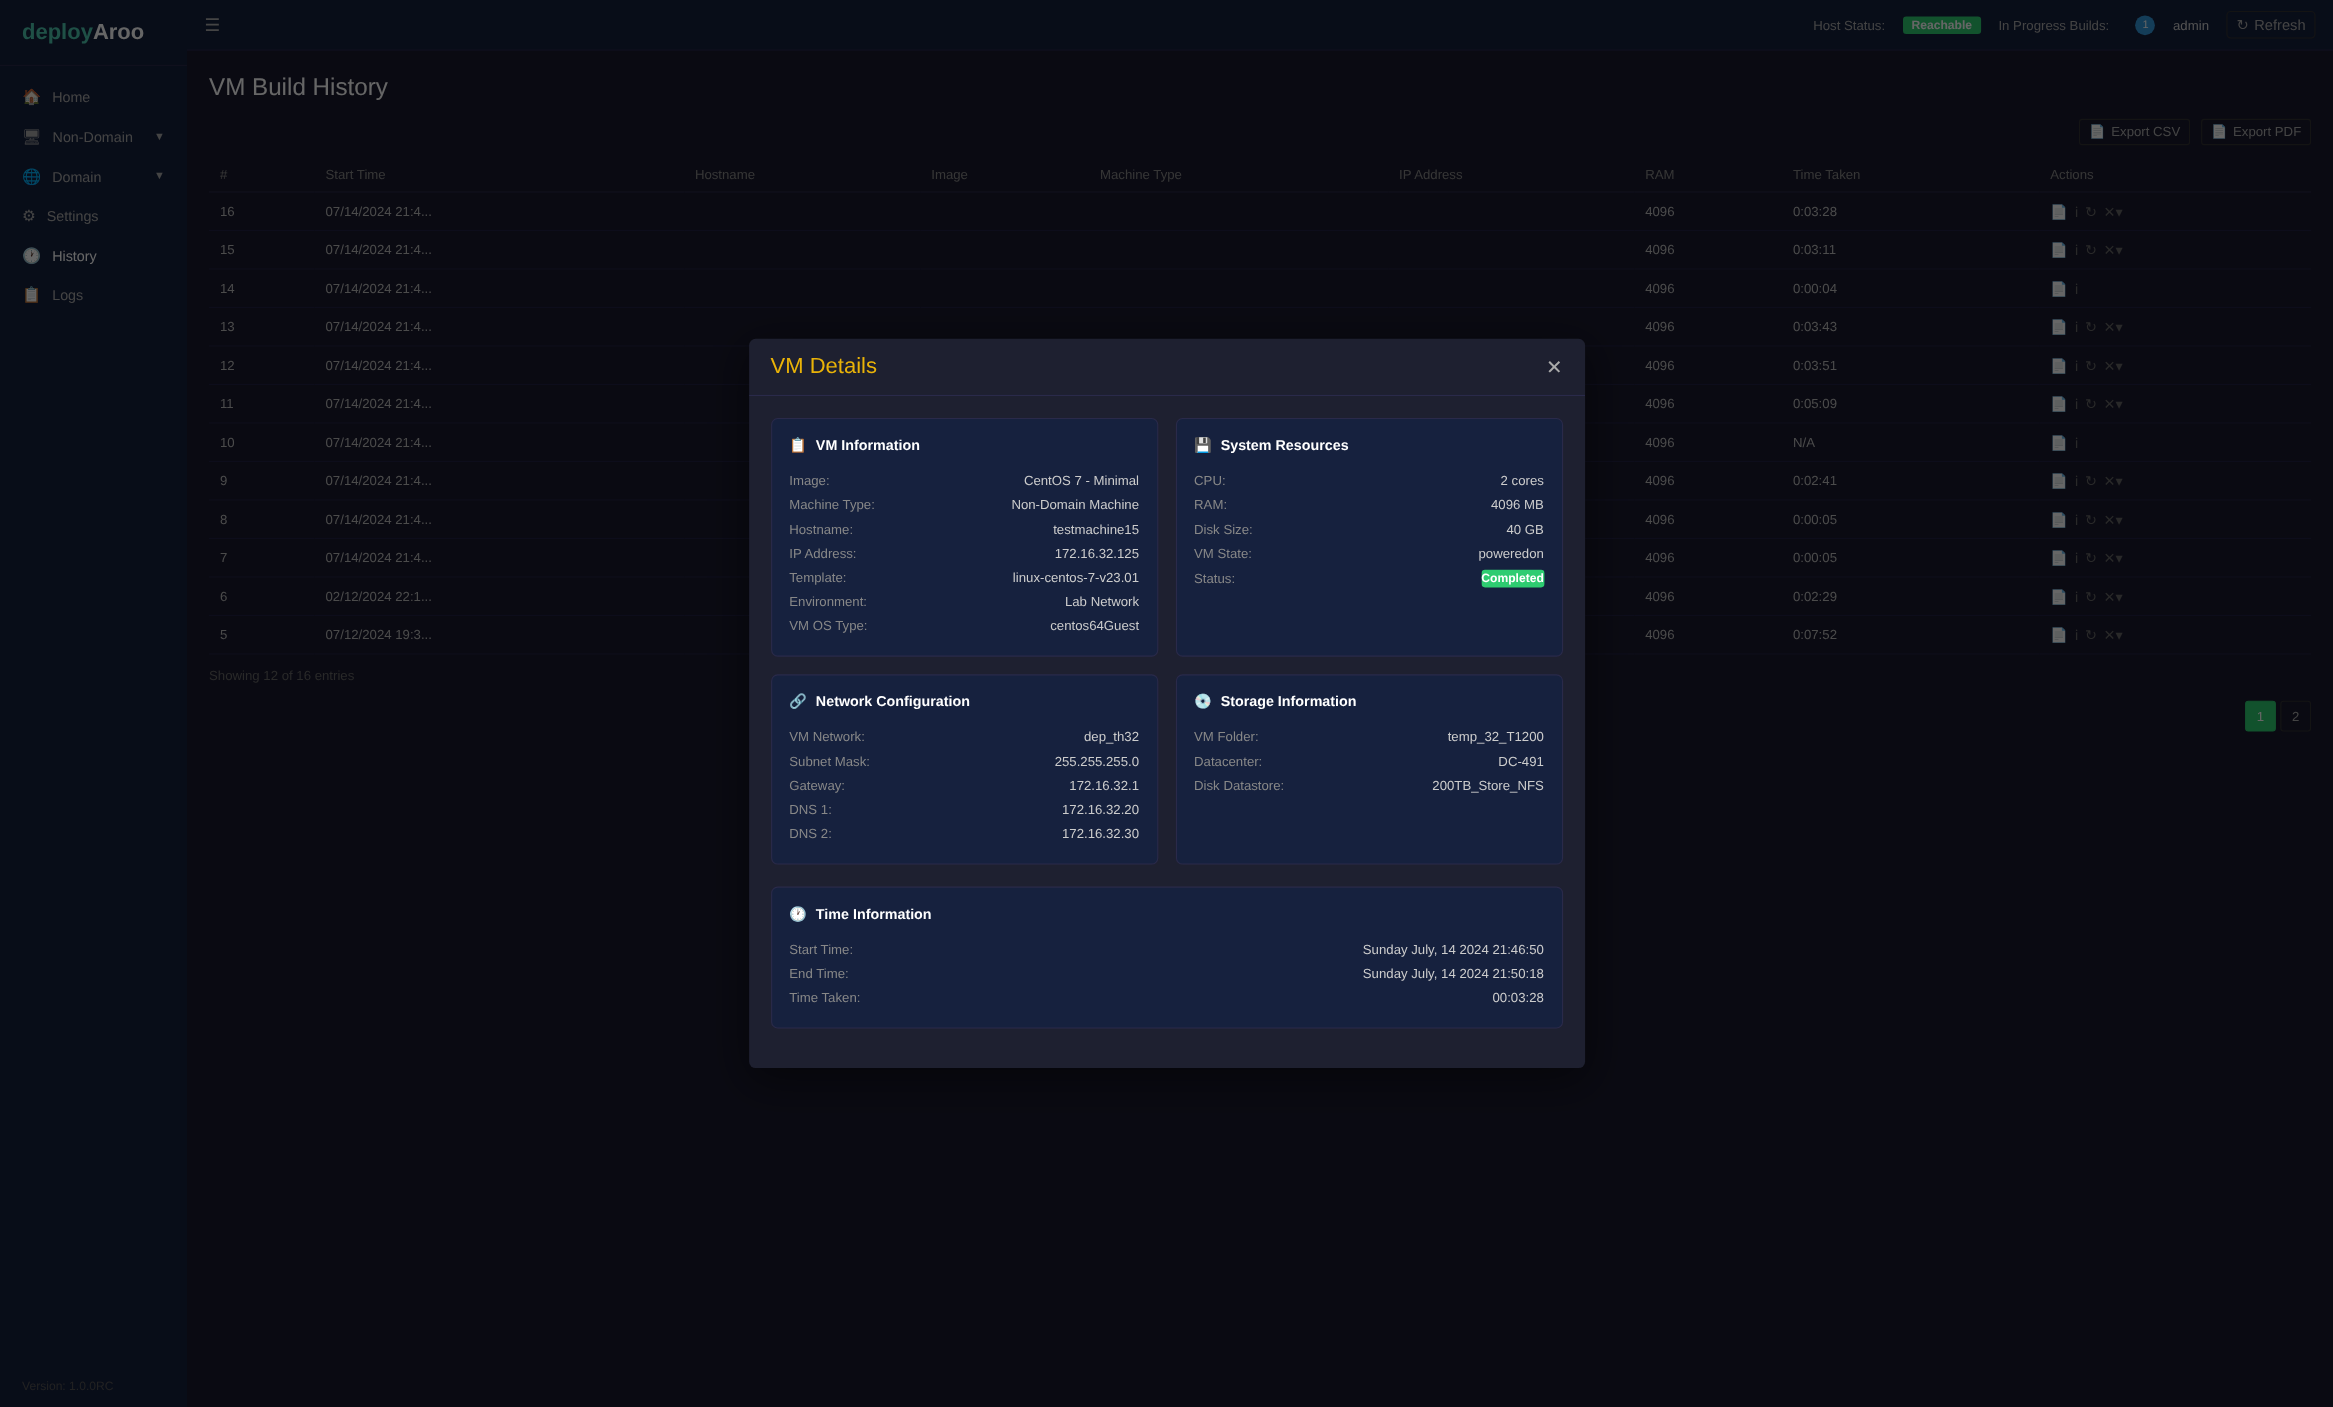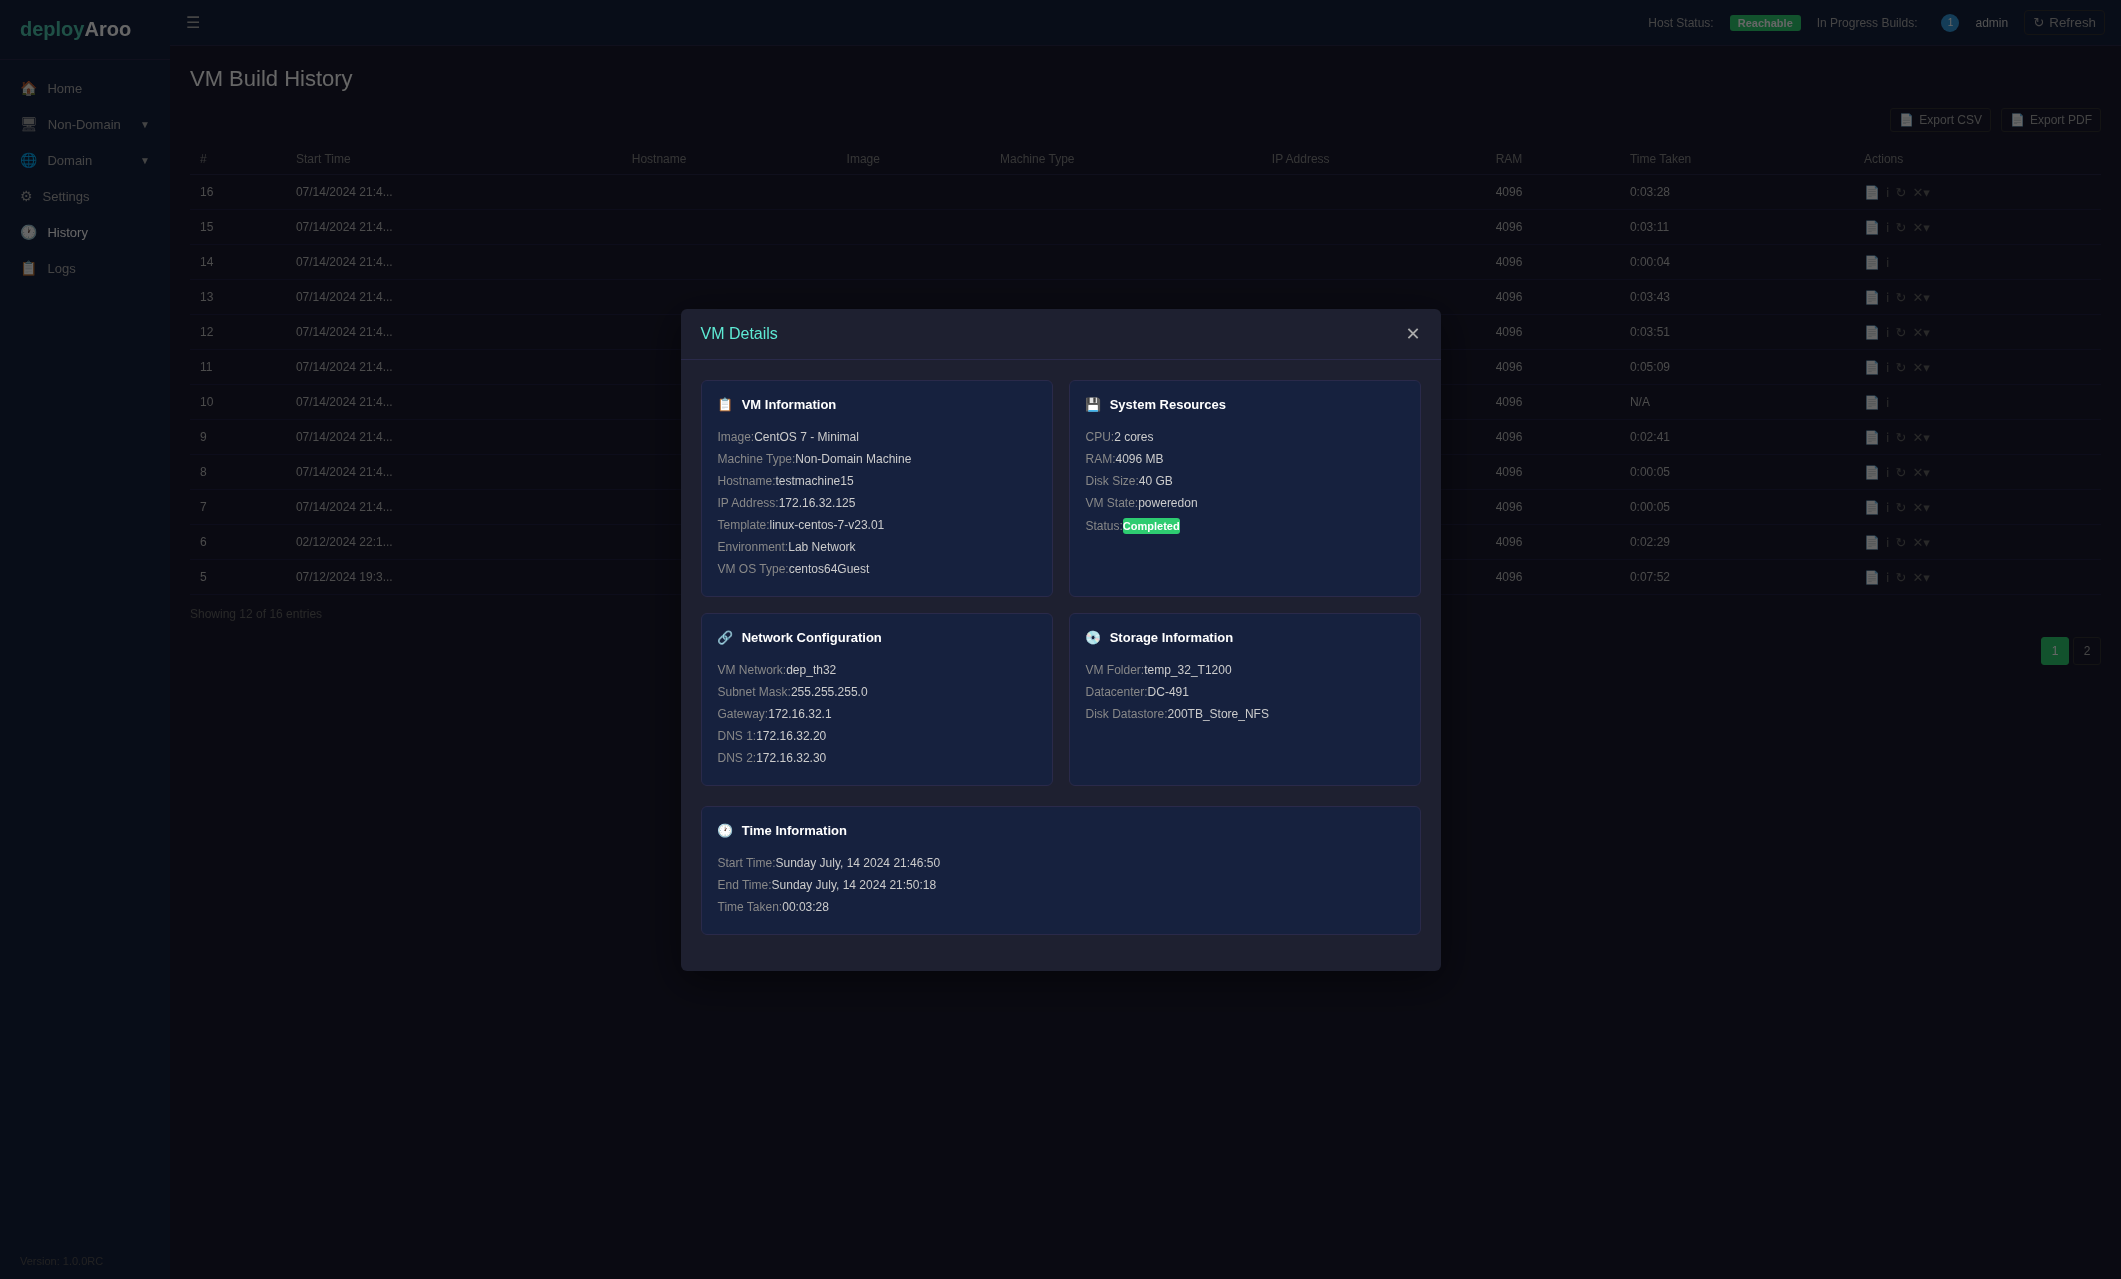--- a/index.html
+++ b/index.html
@@ -228,22 +228,22 @@
       box-shadow: 0 10px 40px rgba(0,0,0,0.5);
     }
     .modal-header {
       display: flex;
       align-items: center;
       justify-content: space-between;
       padding: 14px 20px;
       border-bottom: 1px solid #2a2a4a;
     }
     .modal-title {
-      font-size: 16px;
-      color: #5eead4;
+      font-size: 20px;
+      color: #eab308;
       font-weight: 500;
     }
     .modal-close {
       color: #aaa;
       cursor: pointer;
       font-size: 18px;
       background: none;
       border: none;
     }
     .modal-body {
@@ -273,21 +273,21 @@
       font-size: 13px;
       font-weight: 600;
       color: #fff;
       margin-bottom: 14px;
       display: flex;
       align-items: center;
       gap: 8px;
     }
     .card-row {
       display: flex;
-      justify-content: flex-start;
+      justify-content: space-between;
       align-items: center;
       padding: 4px 0;
       font-size: 12px;
     }
     .card-label { color: #888; }
     .card-value { color: #ccc; text-align: right; }
 
     .status-completed {
       background: #2ecc71;
       color: #fff;

